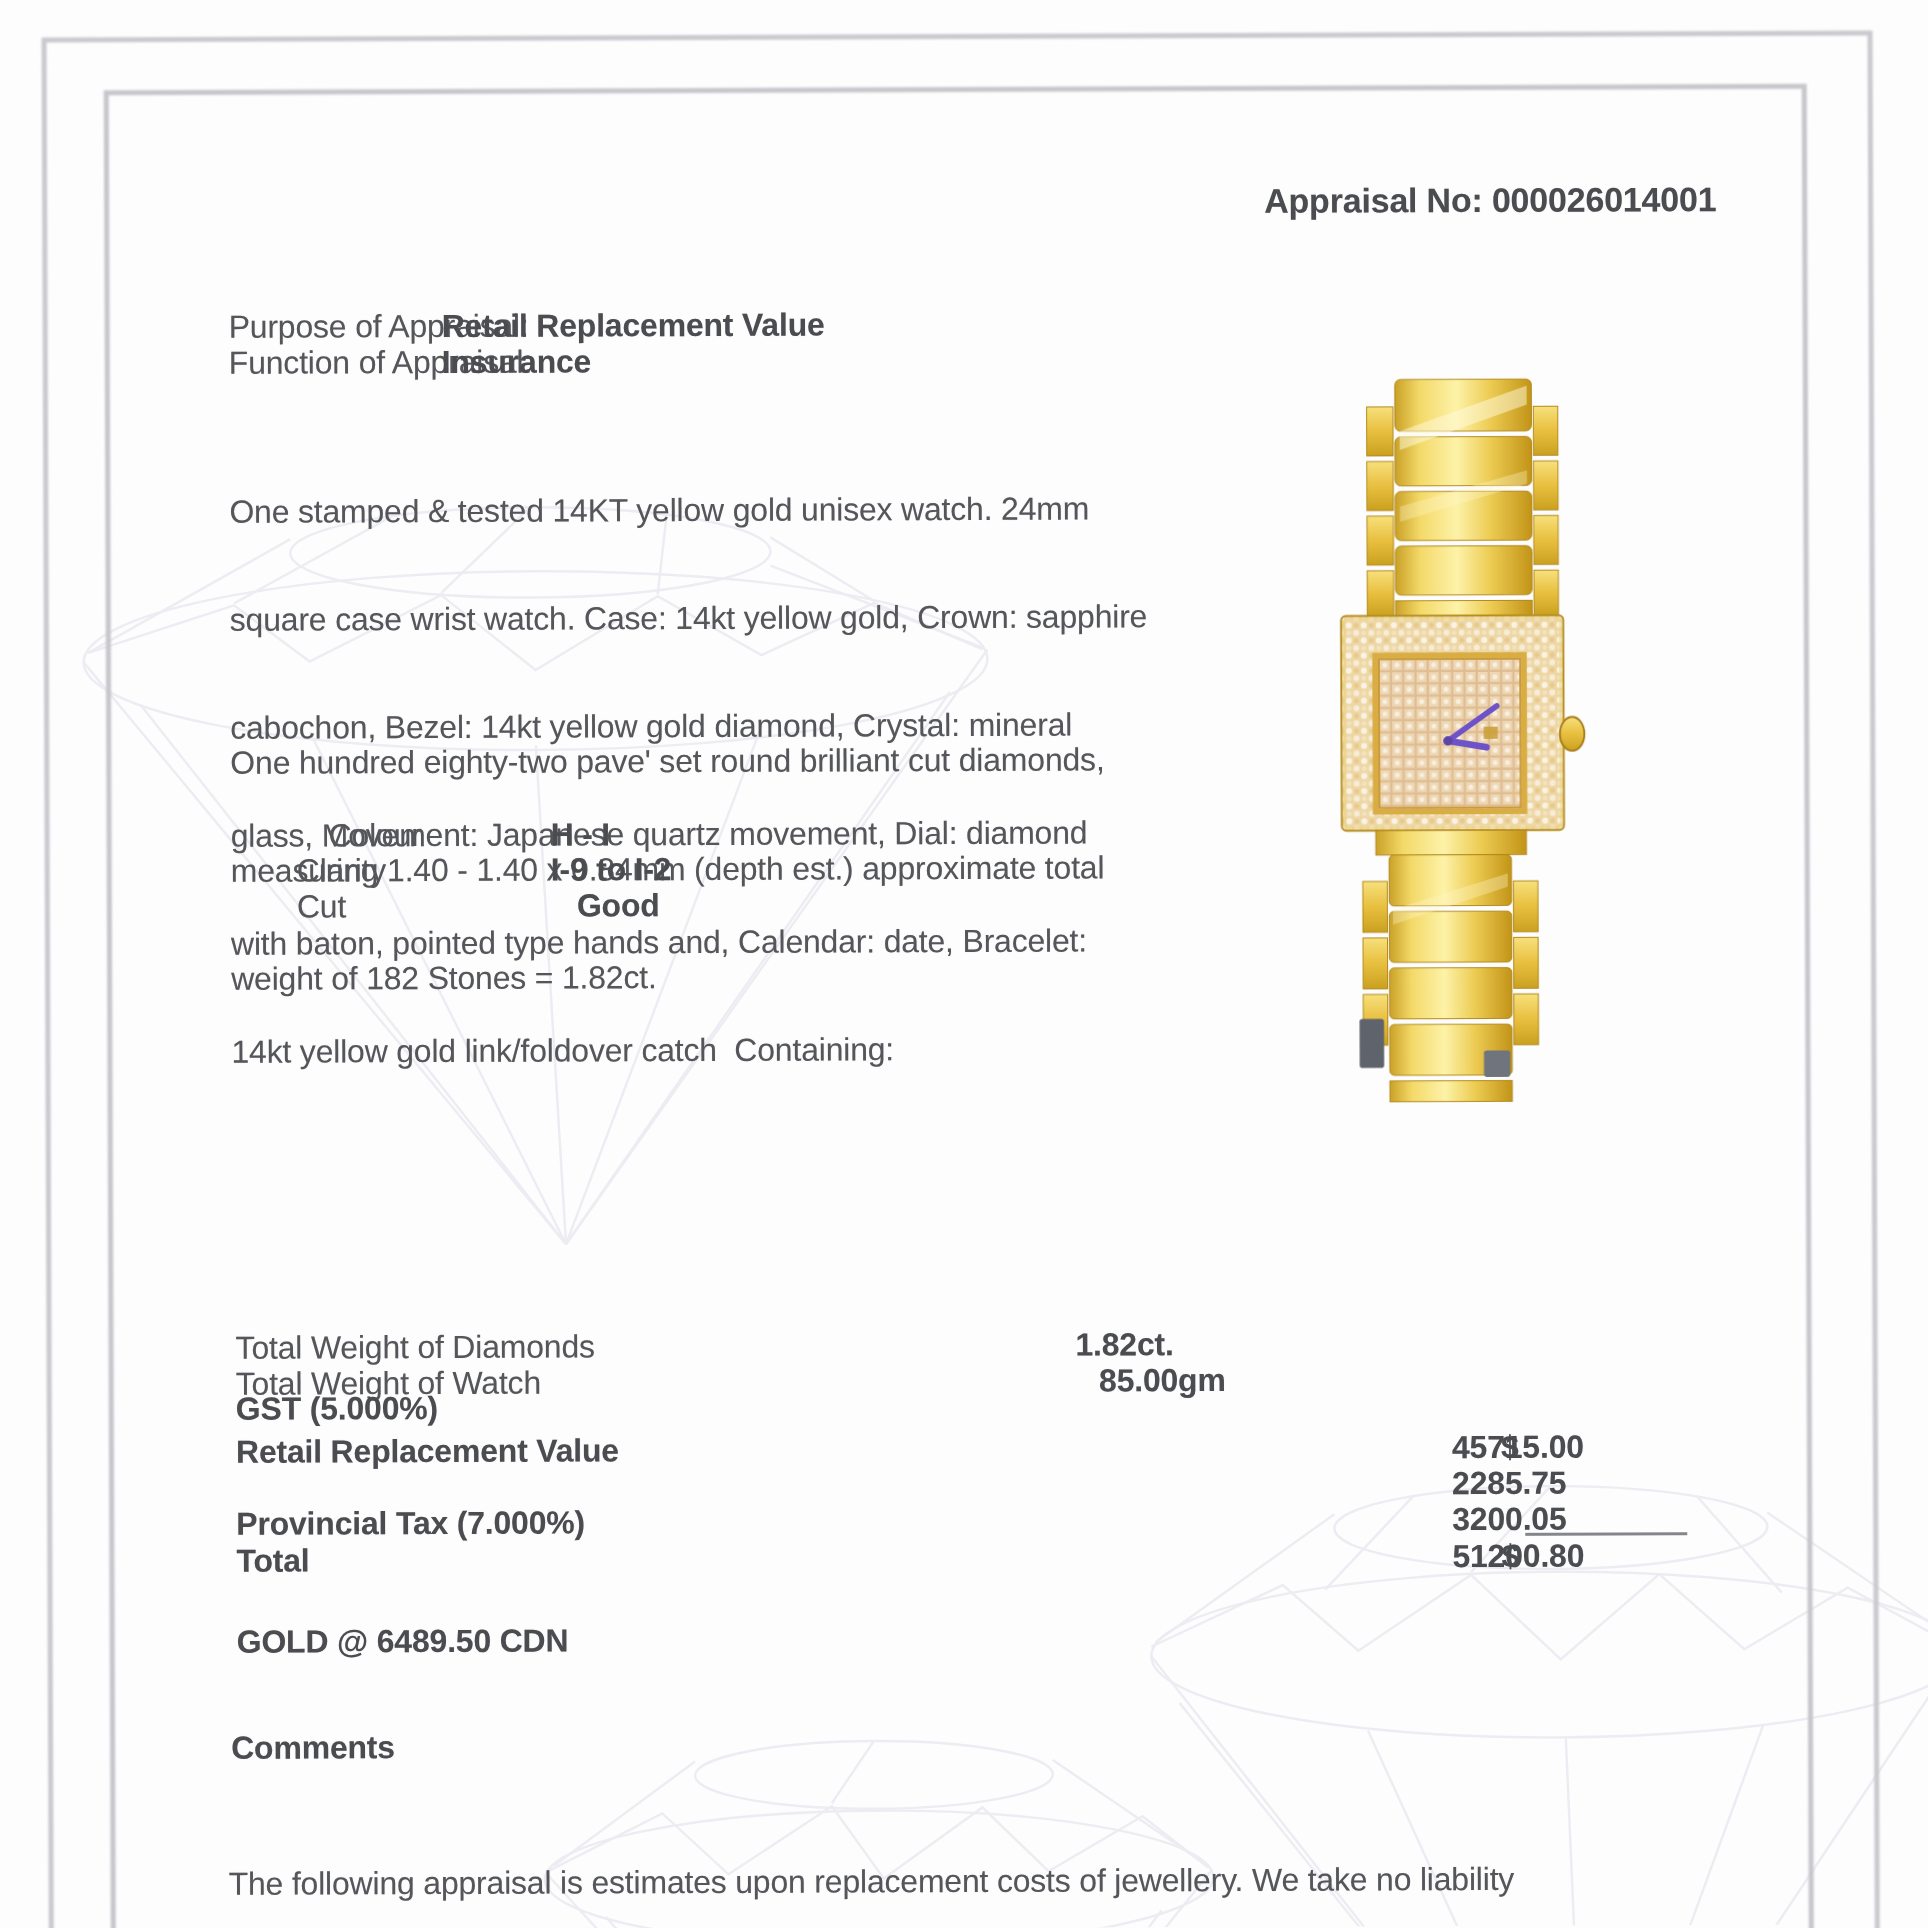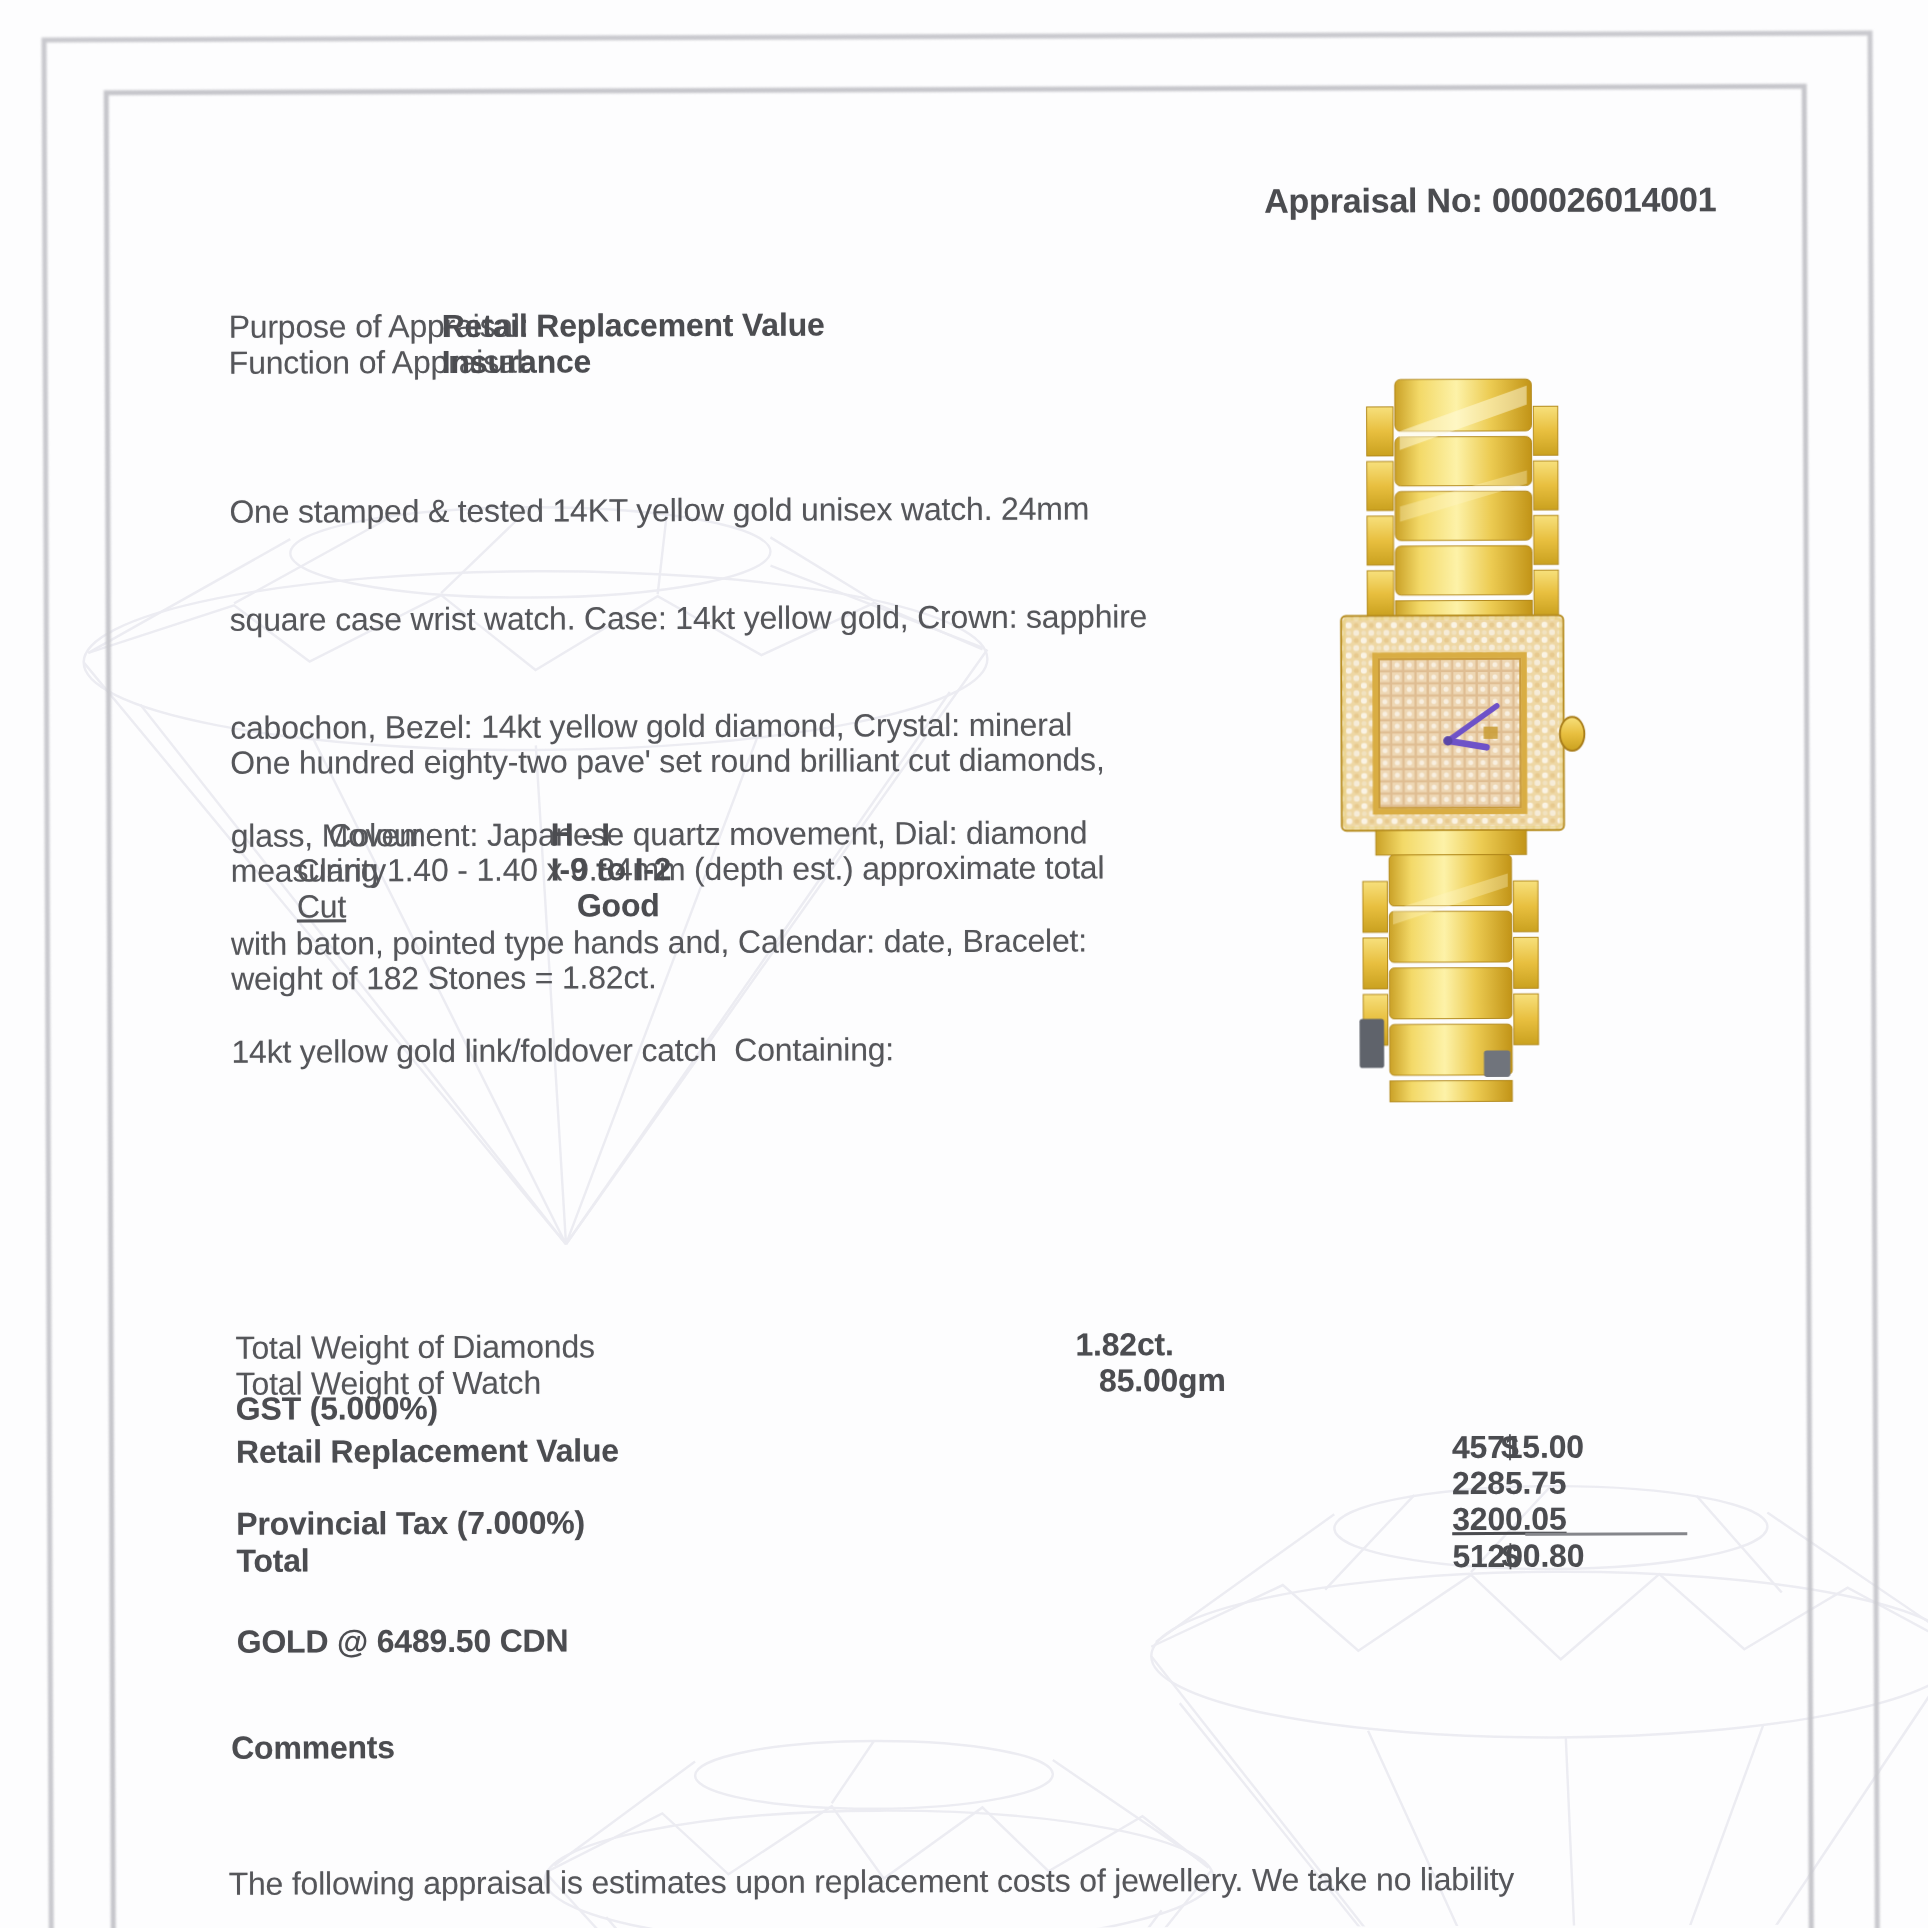--- a/index.html
+++ b/index.html
@@ -74,37 +74,37 @@
   <div class="txt para" style="left:231px;top:670px;">
     <div class="line">One hundred eighty-two pave' set round brilliant cut diamonds,</div>
     <div class="line">measuring 1.40 - 1.40 x 0.84mm (depth est.) approximate total</div>
     <div class="line">weight of 182 Stones = 1.82ct.</div>
   </div>
 
   <div class="txt" style="left:297px;top:815px;margin-left:32px;">Colour</div>
   <div class="txt b" style="left:551px;top:815px;text-align:center;">H - I</div>
   <div class="txt" style="left:297px;top:850px;">Clarity</div>
   <div class="txt b" style="left:551px;top:850px;">I-9 to I-2</div>
-  <div class="txt" style="left:297px;top:886px;text-decoration:underline;">Cut</div>
+  <div class="txt" style="left:297px;top:886px;">Cut</div>
   <div class="txt b" style="left:551px;top:886px;margin-left:26px;">Good</div>
 
   <div class="txt" style="left:234px;top:1327px;">Total Weight of Diamonds</div>
   <div class="txt b" style="left:1022px;top:1327px;width:202px;text-align:center;">1.82ct.</div>
   <div class="txt" style="left:234px;top:1363px;">Total Weight of Watch</div>
   <div class="txt b" style="left:1022px;top:1363px;width:202px;text-align:right;">85.00gm</div>
 
   <div class="txt b" style="left:234px;top:1431px;">Retail Replacement Value</div>
   <div class="txt b" style="left:1499px;top:1431px;">$</div>
   <div class="txt b amount-col" style="left:1450px;top:1431px;width:231px;">45715.00</div>
 
   <div class="txt b" style="left:234px;top:1388px;">GST (5.000%)</div>
   <div class="txt b amount-col" style="left:1450px;top:1467px;width:231px;">2285.75</div>
 
   <div class="txt b" style="left:234px;top:1503px;">Provincial Tax (7.000%)</div>
-  <div class="txt b amount-col" style="left:1450px;top:1503px;width:231px;text-decoration:underline;">3200.05</div>
+  <div class="txt b amount-col" style="left:1450px;top:1503px;width:231px;">3200.05</div>
   <div class="rule" style="left:1523px;top:1535px;width:162px;height:2.8px;"></div>
 
   <div class="txt b" style="left:234px;top:1540px;">Total</div>
   <div class="txt b" style="left:1499px;top:1540px;">$</div>
   <div class="txt b amount-col" style="left:1450px;top:1540px;width:231px;">51200.80</div>
 
   <div class="txt b" style="left:234px;top:1621px;">GOLD @ 6489.50 CDN</div>
 
   <div class="txt b" style="left:228px;top:1727px;">Comments</div>
   <div class="txt para" style="left:225px;top:1791px;">

